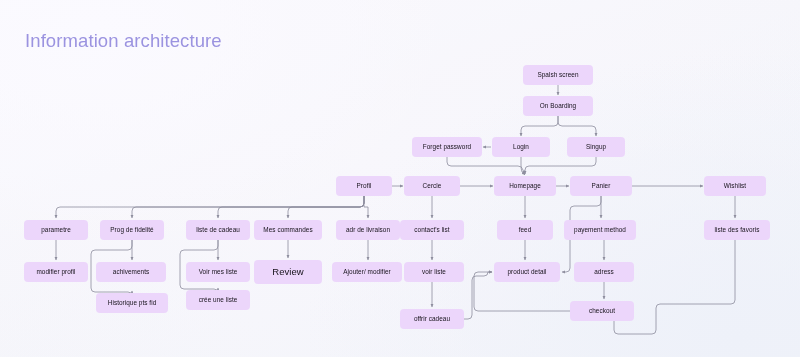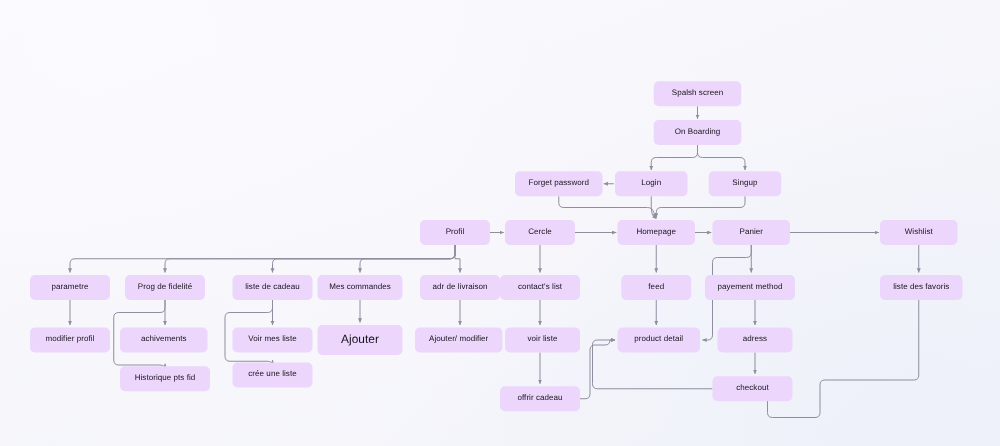--- a/index.html
+++ b/index.html
@@ -58,20 +58,21 @@
   }
   .node.big {
     font-size: 9.5px;
   }
 </style>
 </head>
 <body>
 
 <div id="canvas">
 
+  <div id="title">Information architecture</div>
 
   <svg id="edges" viewBox="0 0 800 357">
     <defs>
       <marker id="arw" markerWidth="5" markerHeight="5" refX="4.2" refY="2" orient="auto">
         <path d="M0,0 L4.4,2 L0,4 z" fill="#8e8e9e"></path>
       </marker>
     </defs>
     <g fill="none" stroke="#8e8e9e" stroke-width="0.8" marker-end="url(#arw)">
 
       <path d="M558,85 L558,95"></path>
@@ -159,21 +160,21 @@
       <div class="node" style="left: 186px; top: 220px; width: 64px; height: 20px;">liste de cadeau</div>
       <div class="node" style="left: 254px; top: 220px; width: 68px; height: 20px;">Mes commandes</div>
       <div class="node" style="left: 336px; top: 220px; width: 64px; height: 20px;">adr de livraison</div>
       <div class="node" style="left: 400px; top: 220px; width: 64px; height: 20px;">contact's list</div>
       <div class="node" style="left: 497px; top: 220px; width: 56px; height: 20px;">feed</div>
       <div class="node" style="left: 564px; top: 220px; width: 72px; height: 20px;">payement method</div>
       <div class="node" style="left: 704px; top: 220px; width: 66px; height: 20px;">liste des favoris</div>
       <div class="node" style="left: 24px; top: 262px; width: 64px; height: 20px;">modifier profil</div>
       <div class="node" style="left: 96px; top: 262px; width: 70px; height: 20px;">achivements</div>
       <div class="node" style="left: 186px; top: 262px; width: 64px; height: 20px;">Voir mes liste</div>
-      <div class="node big" style="left: 254px; top: 260px; width: 68px; height: 24px;">Ajouter</div>
+      <div class="node big" style="left: 254px; top: 260px; width: 68px; height: 24px;">Review</div>
       <div class="node" style="left: 332px; top: 262px; width: 70px; height: 20px;">Ajouter/ modifier</div>
       <div class="node" style="left: 404px; top: 262px; width: 60px; height: 20px;">voir liste</div>
       <div class="node" style="left: 494px; top: 262px; width: 66px; height: 20px;">product detail</div>
       <div class="node" style="left: 574px; top: 262px; width: 60px; height: 20px;">adress</div>
       <div class="node" style="left: 96px; top: 293px; width: 72px; height: 20px;">Historique pts fid</div>
       <div class="node" style="left: 186px; top: 290px; width: 64px; height: 20px;">crée une liste</div>
       <div class="node" style="left: 400px; top: 309px; width: 64px; height: 20px;">offrir cadeau</div>
       <div class="node" style="left: 570px; top: 301px; width: 64px; height: 20px;">checkout</div>
     </div>
 

